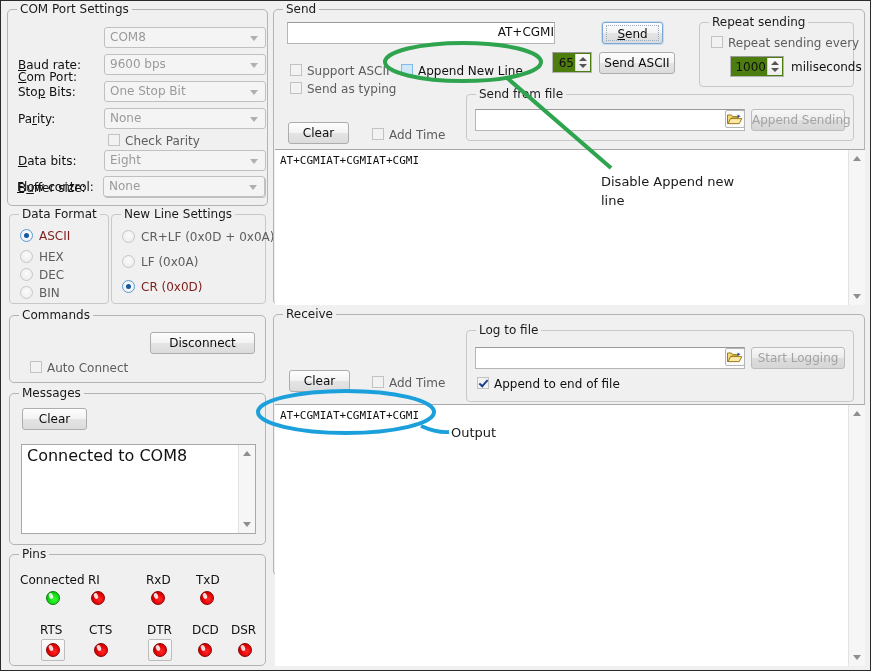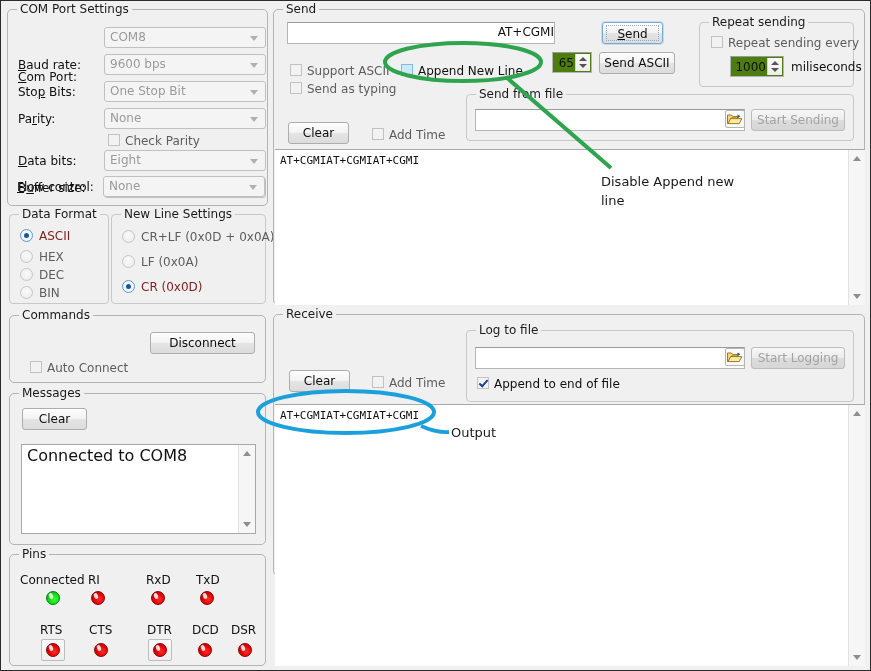--- a/index.html
+++ b/index.html
@@ -548,21 +548,21 @@
         <span></span>
       </div>
       <span class="folder-icon" style="left:258px; top:15px;">
         <svg width="18" height="16" viewBox="0 0 18 16">
           <path d="M1.5 12.5V4h4l1.2 1.6h5.3v1.4H5.2L2.6 12.5z" fill="#f5d87a" stroke="#9d7b15" stroke-width="1"></path>
           <path d="M4.6 7.6h11.2l-2.6 5H2z" fill="#fbe9a8" stroke="#9d7b15" stroke-width="1"></path>
           <path d="M11.5 3.4l3 1.8-3 1.8z" fill="#2f52a0"></path>
         </svg>
       </span>
       <div class="btn disabled" style="left:284px; top:14px; width:94px;">
-        <span>Start Sending</span>
+        <span>Append Sending</span>
       </div>
     </div>
 
     <div class="tarea" style="left:1px; top:139px; width:590px; height:156px; border-left:none; border-right:none; border-bottom:none;">
       <div class="content">AT+CGMIAT+CGMIAT+CGMI</div>
       <div class="sbar">
         <span class="sarrow up"></span>
         <span class="sarrow down"></span>
       </div>
     </div>

